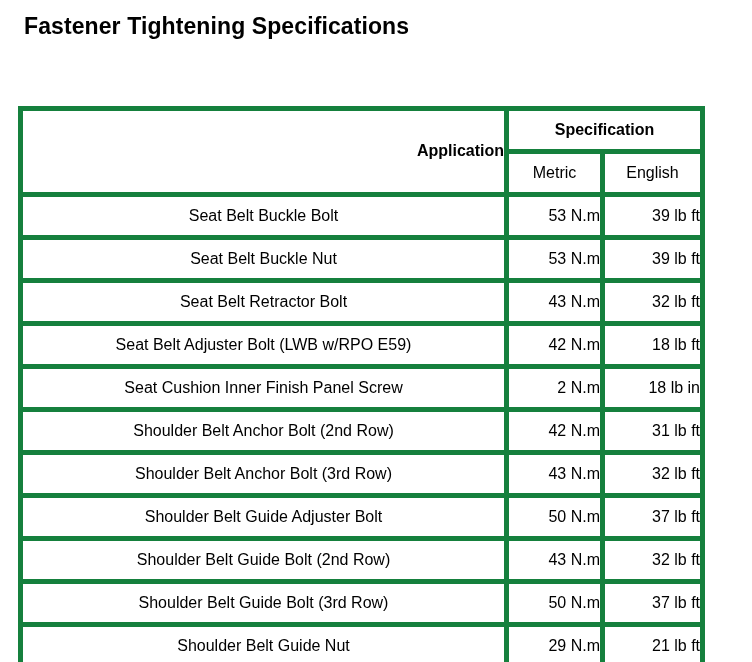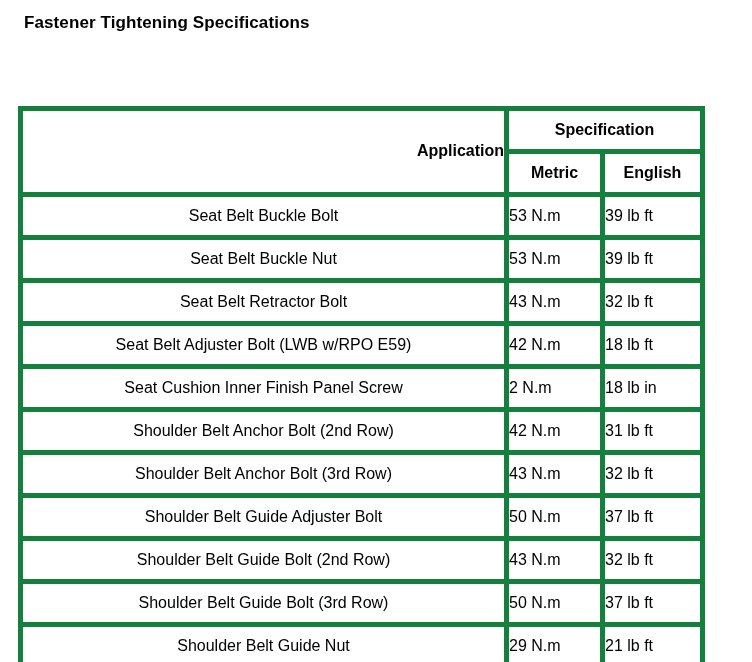--- a/index.html
+++ b/index.html
@@ -13,21 +13,21 @@
     font-family: "Liberation Sans", sans-serif;
     color: #000000;
     overflow: hidden;
     position: relative;
   }
 
   .page-title {
     position: absolute;
     left: 24px;
     top: 13px;
-    font-size: 17px;
+    font-size: 23px;
     font-weight: bold;
     letter-spacing: 0.1px;
     white-space: nowrap;
   }
 
   .table-wrap {
     position: absolute;
     left: 18px;
     top: 106px;
     width: 686px;
@@ -62,36 +62,36 @@
     padding-bottom: 9px;
   }
 
   th.spec-head {
     font-weight: bold;
     font-size: 18px;
     text-align: center;
   }
 
   th.unit-head {
-    font-weight: bold;
+    font-weight: normal;
     font-size: 17px;
     text-align: center;
   }
 
   td.app-cell {
     font-weight: normal;
     text-align: center;
     padding-left: 6px;
     white-space: nowrap;
     overflow: hidden;
   }
 
   td.val-cell {
     font-weight: normal;
-    text-align: left;
+    text-align: right;
     white-space: nowrap;
   }
 </style>
 </head>
 <body>
 
 <div class="page-title">Fastener Tightening Specifications</div>
 
 <div class="table-wrap">
   <table class="spec-table">

